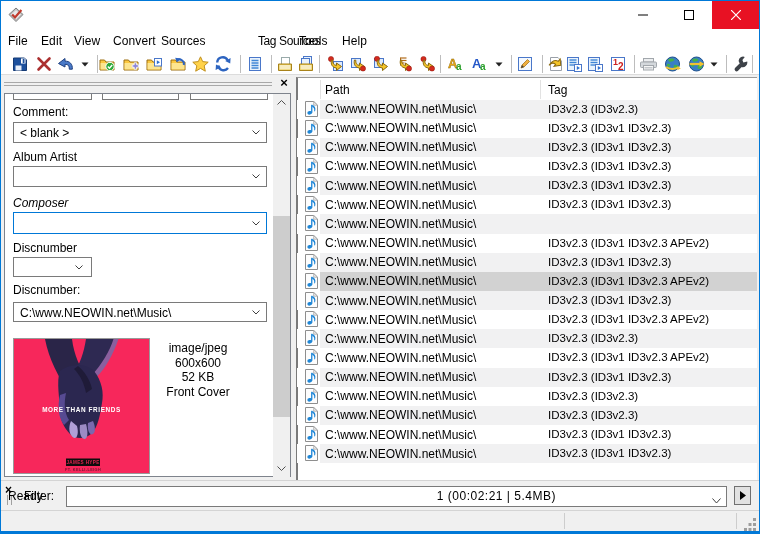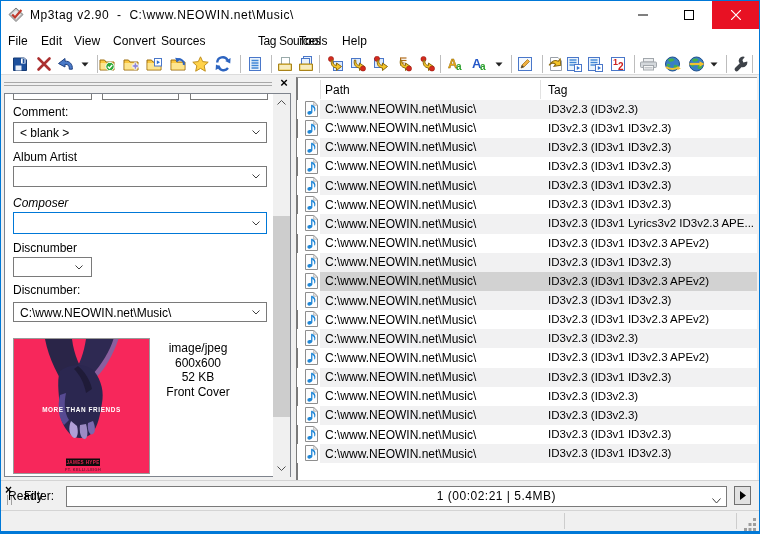--- a/index.html
+++ b/index.html
@@ -63,21 +63,20 @@
 </head>
 <body>
 <div id="win">
   <div class="abs" id="titlebar"></div>
   <div class="abs" id="appicon" style="left:8px;top:7px;width:16px;height:16px;"><svg width="16" height="16" viewBox="0 0 16 16">
         <path d="M8 1 L15 7.5 L8 14.5 L1 7.5 Z" fill="#c9c9c9" stroke="#7d7d7d"></path>
         <path d="M8 2.6 L13.4 7.5 L8 12.9 L2.6 7.5 Z" fill="#e9e9e9" stroke="#9a9a9a" stroke-width="0.5"></path>
         <path d="M4.2 7.2 L7 10.4 L13.2 2.8" fill="none" stroke="#c23an" stroke-width="2.2"></path>
         <path d="M4.2 7.4 L7 10.4 L13.4 3" fill="none" stroke="#c0392b" stroke-width="2.2"></path>
       </svg></div>
-  <div class="abs" id="title-text">Mp3tag v2.90  -  C:\www.NEOWIN.net\Music\</div>
   <div class="abs capbtn" id="btn-min">
       <svg width="10" height="10">
         <line x1="0" y1="5" x2="10" y2="5" stroke="#000" stroke-width="1"></line>
       </svg>
     </div>
   <div class="abs capbtn" id="btn-max">
       <svg width="10" height="10">
         <rect x="0.5" y="0.5" width="9" height="9" fill="none" stroke="#000" stroke-width="1"></rect>
       </svg>
     </div>
@@ -503,21 +502,20 @@
       </div>
   <div class="row alt" style="top:214.40px;">
         <span class="noteicon"><svg width="13" height="16" viewBox="0 0 13 16">
             <path d="M0.5 0.5 H8.7 L12.5 4.2 V15.5 H0.5 Z" fill="#fdfdfd" stroke="#8e8e8e"></path>
             <path d="M8.7 0.5 L8.7 4.2 H12.5 Z" fill="#efefef" stroke="#8e8e8e" stroke-width="0.6"></path>
             <ellipse cx="4.7" cy="11.8" rx="2.4" ry="1.8" fill="#1e86d6" transform="rotate(-12 4.7 11.8)"></ellipse>
             <rect x="6.1" y="3.8" width="1.3" height="8" fill="#1e86d6"></rect>
             <path d="M7.2 3.8 C9.8 4.8 10.8 6.8 10.3 9.6 L9.0 10.8 C9.7 8.0 8.9 6.4 7.2 5.9 Z" fill="#1e86d6"></path>
           </svg></span>
         <span class="cellpath">C:\www.NEOWIN.net\Music\</span>
-        <span class="celltag">ID3v2.3 (ID3v1 Lyrics3v2 ID3v2.3 APE...</span>
       </div>
   <div class="row" style="top:233.55px;">
         <span class="noteicon"><svg width="13" height="16" viewBox="0 0 13 16">
             <path d="M0.5 0.5 H8.7 L12.5 4.2 V15.5 H0.5 Z" fill="#fdfdfd" stroke="#8e8e8e"></path>
             <path d="M8.7 0.5 L8.7 4.2 H12.5 Z" fill="#efefef" stroke="#8e8e8e" stroke-width="0.6"></path>
             <ellipse cx="4.7" cy="11.8" rx="2.4" ry="1.8" fill="#1e86d6" transform="rotate(-12 4.7 11.8)"></ellipse>
             <rect x="6.1" y="3.8" width="1.3" height="8" fill="#1e86d6"></rect>
             <path d="M7.2 3.8 C9.8 4.8 10.8 6.8 10.3 9.6 L9.0 10.8 C9.7 8.0 8.9 6.4 7.2 5.9 Z" fill="#1e86d6"></path>
           </svg></span>
         <span class="cellpath">C:\www.NEOWIN.net\Music\</span>

